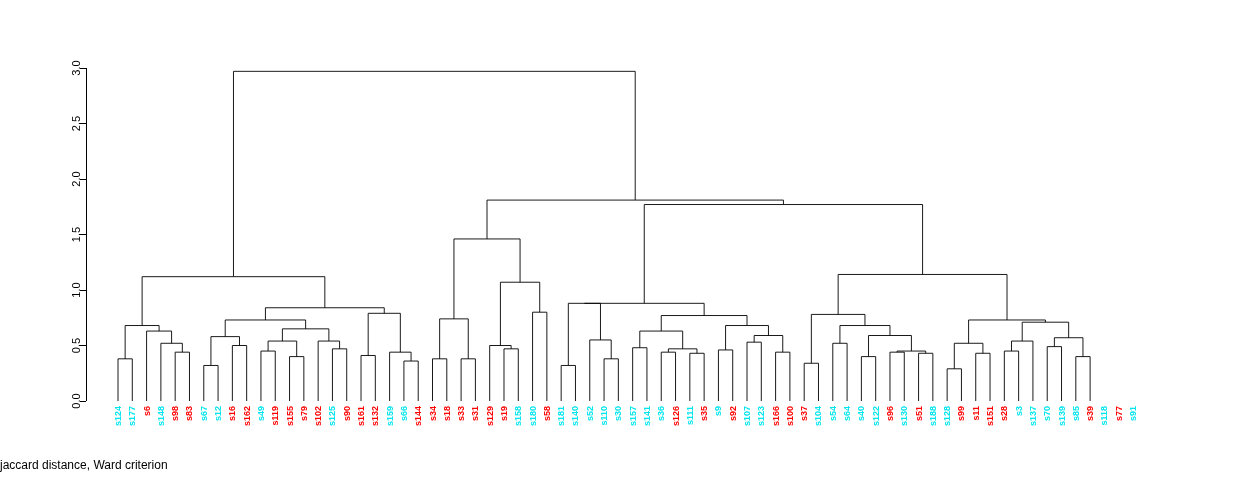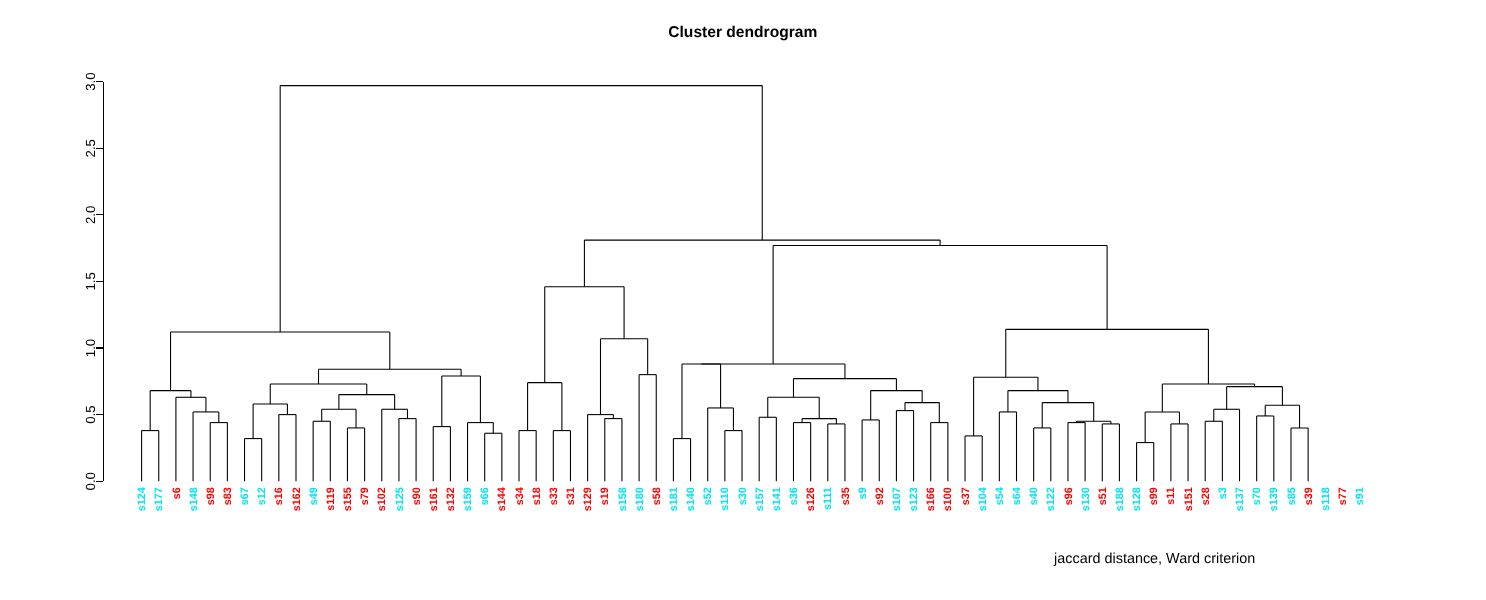--- a/index.html
+++ b/index.html
@@ -4,36 +4,35 @@
 <style>
   html,body{margin:0;padding:0;background:#ffffff;}
   body{width:1238px;height:500px;position:relative;overflow:hidden;
        font-family:"Liberation Sans", sans-serif;color:#000;}
   #plot-root{position:absolute;left:0;top:0;width:1238px;height:500px;}
   .plot-title{
     position:absolute;left:0;top:19px;width:1238px;text-align:center;
     font-size:13px;font-weight:bold;color:#000;letter-spacing:0px;
   }
   .x-caption{
-    position:absolute;left:0;top:458px;width:1046px;text-align:right;
+    position:absolute;left:0;top:458px;width:1046px;text-align:left;
     font-size:12px;color:#000;
   }
   svg{display:block;}
   .axis-line{stroke:#000;stroke-width:1;fill:none;shape-rendering:crispEdges;}
   .tick-line{stroke:#000;stroke-width:1;shape-rendering:crispEdges;}
   .tick-label{font-family:"Liberation Sans",sans-serif;font-size:11px;fill:#000;}
   .branch{stroke:#000;stroke-width:0.9;fill:none;shape-rendering:geometricPrecision;}
   .leaf-label{font-family:"Liberation Sans",sans-serif;font-size:9px;font-weight:bold;}
 </style>
 </head>
 <body>
 
 <div id="plot-root">
 
-  <div class="plot-title">Cluster dendrogram</div>
 
   <svg id="dendro-svg" width="1238" height="500">
       <g>
         <line x1="86" y1="401" x2="86" y2="68" class="axis-line"></line>
         <line x1="80" y1="401" x2="86" y2="401" class="tick-line"></line>
         <text x="76" y="401" class="tick-label" text-anchor="middle" dominant-baseline="central" transform="rotate(-90 76 401)">0.0</text>
         <line x1="80" y1="345.5" x2="86" y2="345.5" class="tick-line"></line>
         <text x="76" y="345.5" class="tick-label" text-anchor="middle" dominant-baseline="central" transform="rotate(-90 76 345.5)">0.5</text>
         <line x1="80" y1="290" x2="86" y2="290" class="tick-line"></line>
         <text x="76" y="290" class="tick-label" text-anchor="middle" dominant-baseline="central" transform="rotate(-90 76 290)">1.0</text>

